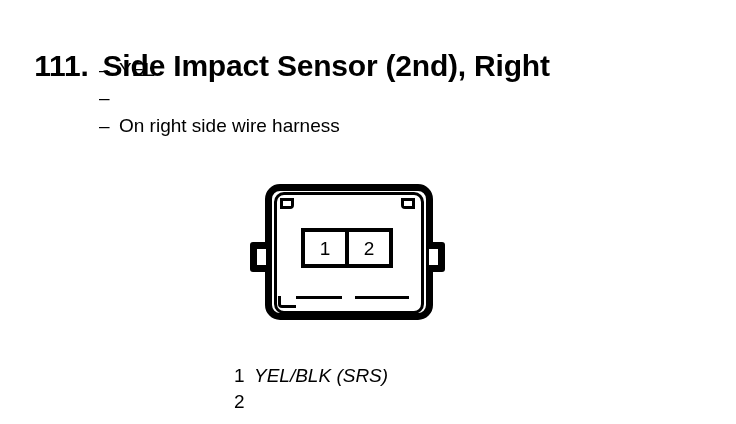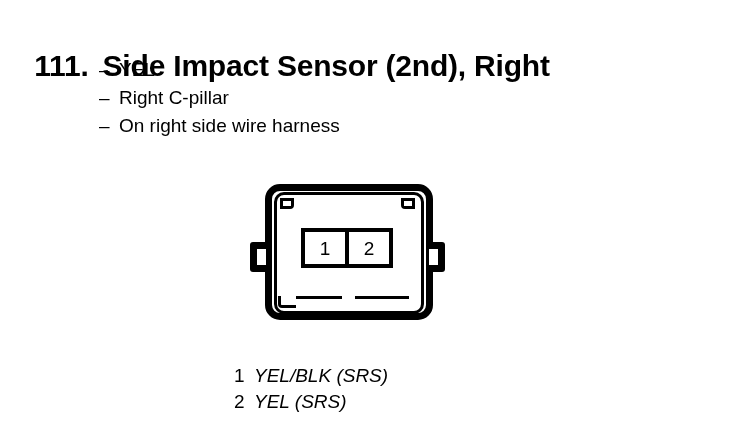--- a/index.html
+++ b/index.html
@@ -204,21 +204,20 @@
   <span class="title-num">111.</span><span>Side Impact Sensor (2nd), Right</span>
 </div>
 
 <div class="desc-list">
   <div class="desc-row">
     <span class="desc-dash">–</span>
     <span class="desc-text">YEL</span>
   </div>
   <div class="desc-row">
     <span class="desc-dash">–</span>
-    <span class="desc-text">Right C-pillar</span>
   </div>
   <div class="desc-row">
     <span class="desc-dash">–</span>
     <span class="desc-text">On right side wire harness</span>
   </div>
 </div>
 
 <div class="connector">
   <div class="shell-outer"></div>
   <div class="shell-inner"></div>
@@ -243,15 +242,14 @@
   </div>
 </div>
 
 <div class="legend">
   <div class="legend-row">
     <span class="legend-num">1</span>
     <span class="legend-label">YEL/BLK (SRS)</span>
   </div>
   <div class="legend-row">
     <span class="legend-num">2</span>
-    <span class="legend-label">YEL (SRS)</span>
   </div>
 </div>
 
 </body></html>

